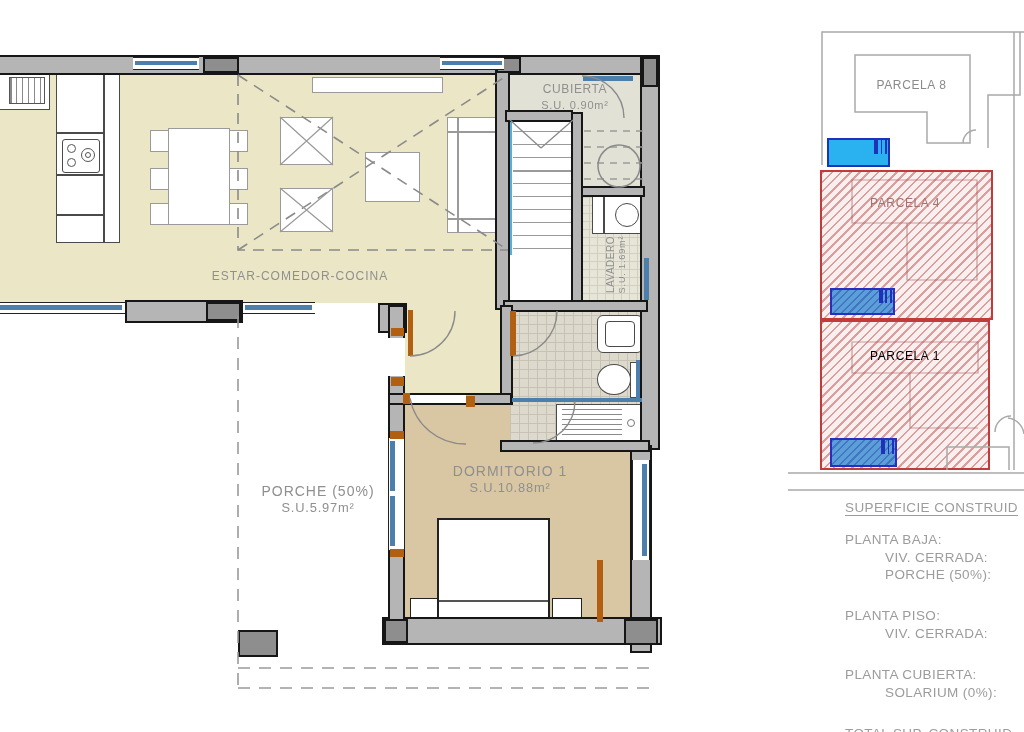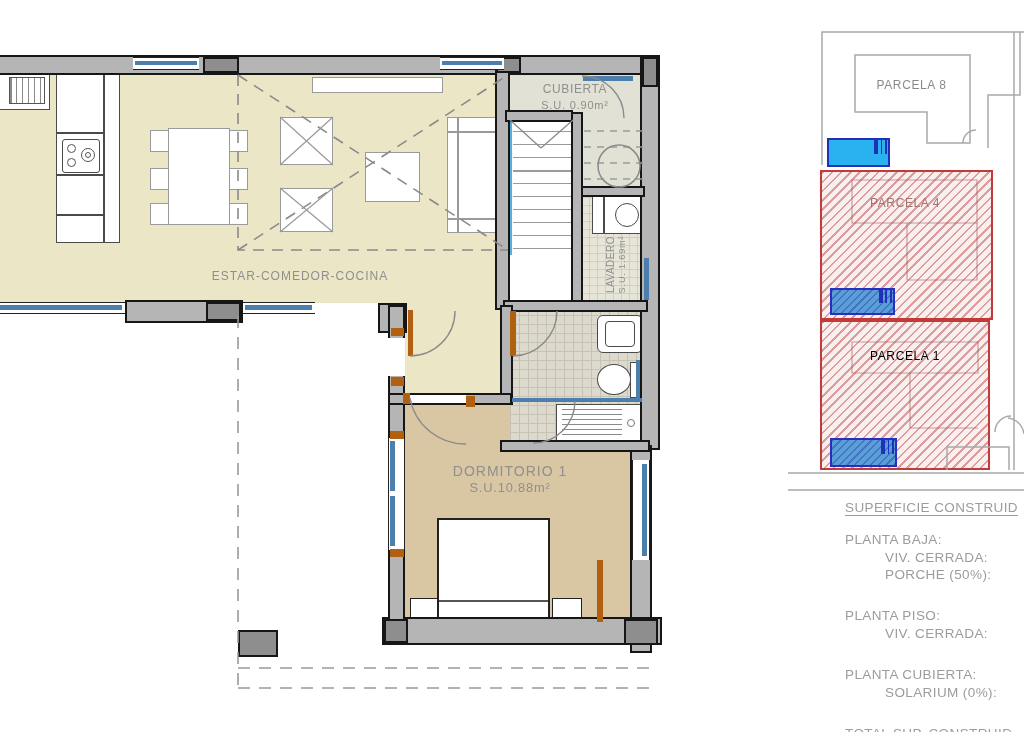--- a/index.html
+++ b/index.html
@@ -269,20 +269,24 @@
     <span class="l2">S.U. 0.90m²</span>
   </div>
   <div class="rlabel" style="left:566px;top:252px;width:100px;font-size:10px;letter-spacing:0.5px;transform:rotate(-90deg);">
     <span class="l1">LAVADERO</span>
     <span class="l2">S.U. 1.69m²</span>
   </div>
   <div class="rlabel" style="left:425px;top:462px;width:170px;font-size:14px;">
     <span class="l1">DORMITORIO 1</span>
     <span class="l2">S.U.10.88m²</span>
   </div>
+  <div class="rlabel" style="left:243px;top:482px;width:150px;font-size:14px;">
+    <span class="l1">PORCHE (50%)</span>
+    <span class="l2">S.U.5.97m²</span>
+  </div>
 
   <div class="plabel" style="left:853px;top:78px;width:117px;color:#8a8a8a;">PARCELA 8</div>
   <div class="plabel" style="left:830px;top:196px;width:150px;color:#a3736f;">PARCELA 4</div>
   <div class="plabel" style="left:830px;top:349px;width:150px;color:#000000;">PARCELA 1</div>
 
   <div class="legend">
     <div class="title">SUPERFICIE CONSTRUID</div>
     <div class="group">
       <div class="heading">PLANTA BAJA:</div>
       <div class="item">VIV. CERRADA:</div>

